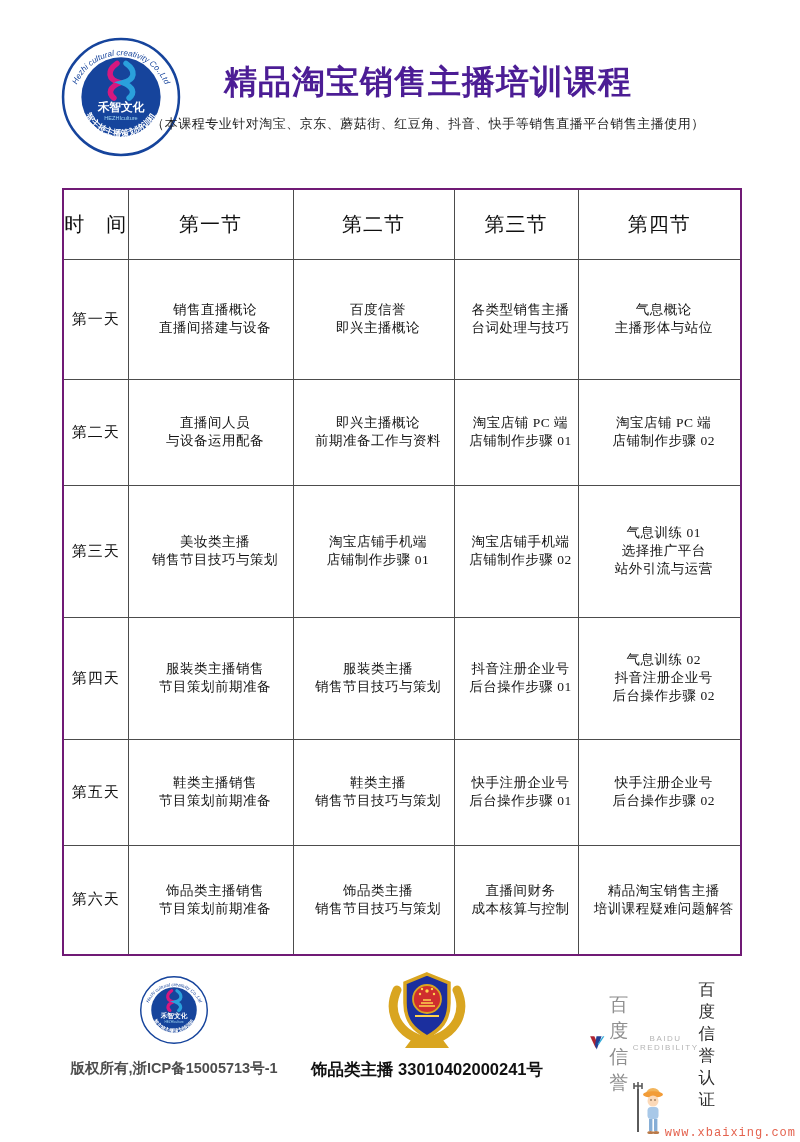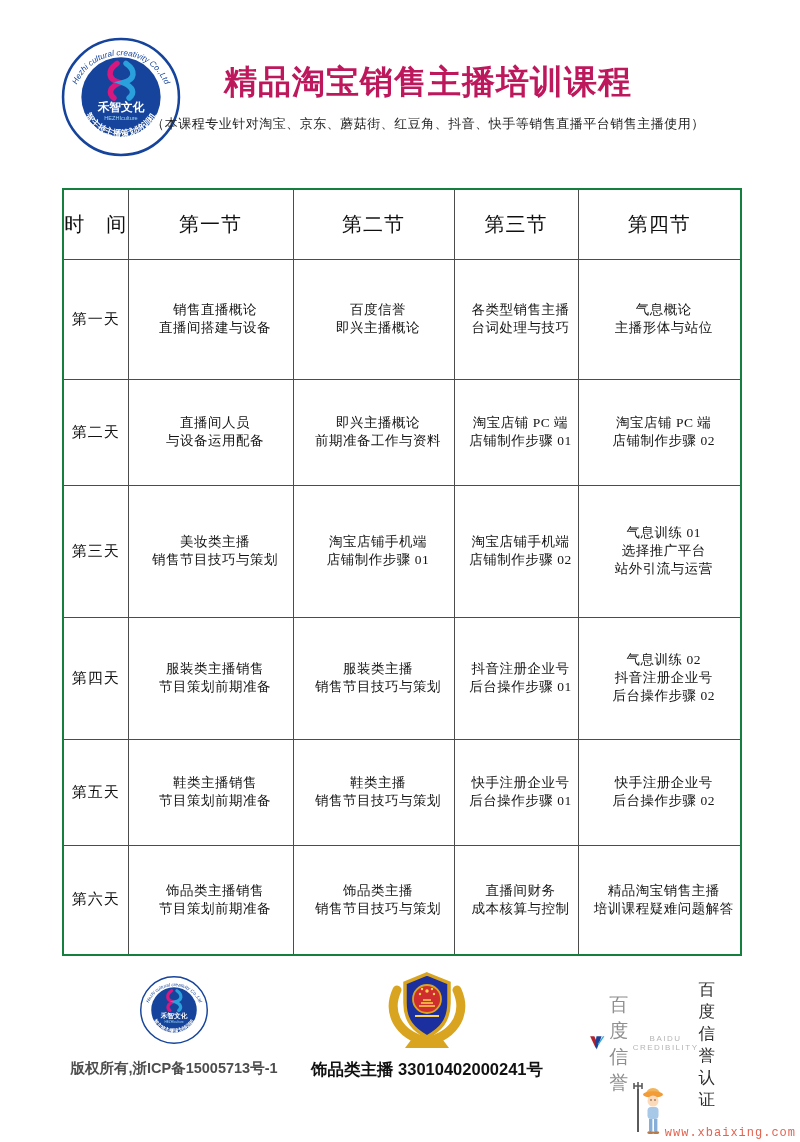--- a/index.html
+++ b/index.html
@@ -8,28 +8,28 @@
     position: relative;
     background: #ffffff;
     font-family: "Liberation Serif", "DejaVu Serif", serif;
     color: #1a1a1a;
     overflow: hidden;
   }
 
   
   .main-logo { position: absolute; left: 58px; top: 36px; width: 126px; height: 122px; }
   .title-block { position: absolute; top: 60px; left: 0; width: 100%; padding-left: 56px; text-align: center; }
-  .page-title { font-size: 33px; font-weight: 700; letter-spacing: 1px; color: #be185d; }
+  .page-title { font-size: 33px; font-weight: 700; letter-spacing: 1px; color: #4c1d95; }
   .page-subtitle { margin-top: 10px; font-size: 13px; color: #1f1f1f; letter-spacing: 0.5px; }
 
   
   .schedule-wrap { position: absolute; left: 62px; top: 188px; }
   table.schedule {
     border-collapse: collapse; table-layout: fixed; width: 678px;
-    border: 2px solid #15803d;
+    border: 2px solid #701a75;
   }
   table.schedule td, table.schedule th {
     border: 1.6px solid #4c4c4c; padding: 0; text-align: center; vertical-align: middle;
     font-weight: normal;
   }
   thead tr { height: 70px; }
   thead th { font-size: 20px; color: #0f0f0f; letter-spacing: 1px; }
   tbody tr:nth-child(1) { height: 120px; }
   tbody tr:nth-child(2) { height: 106px; }
   tbody tr:nth-child(3) { height: 132px; }

